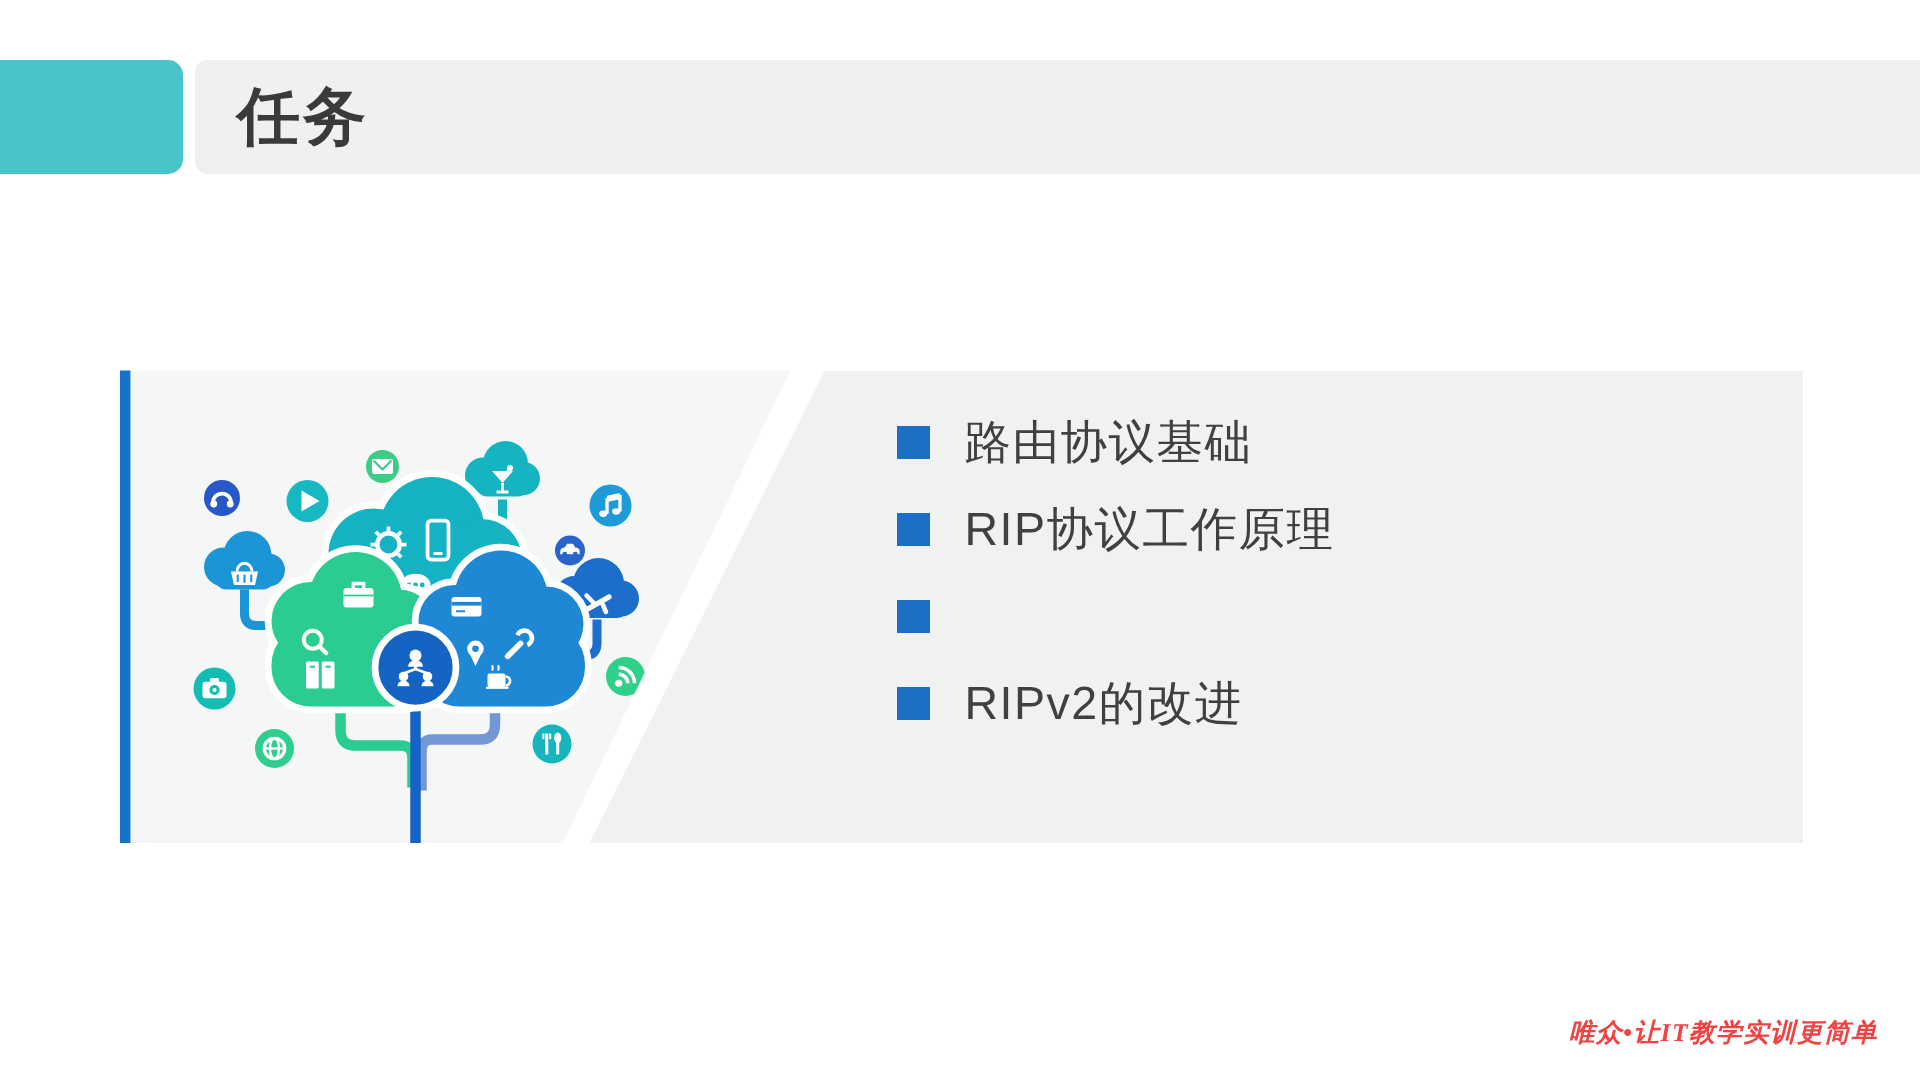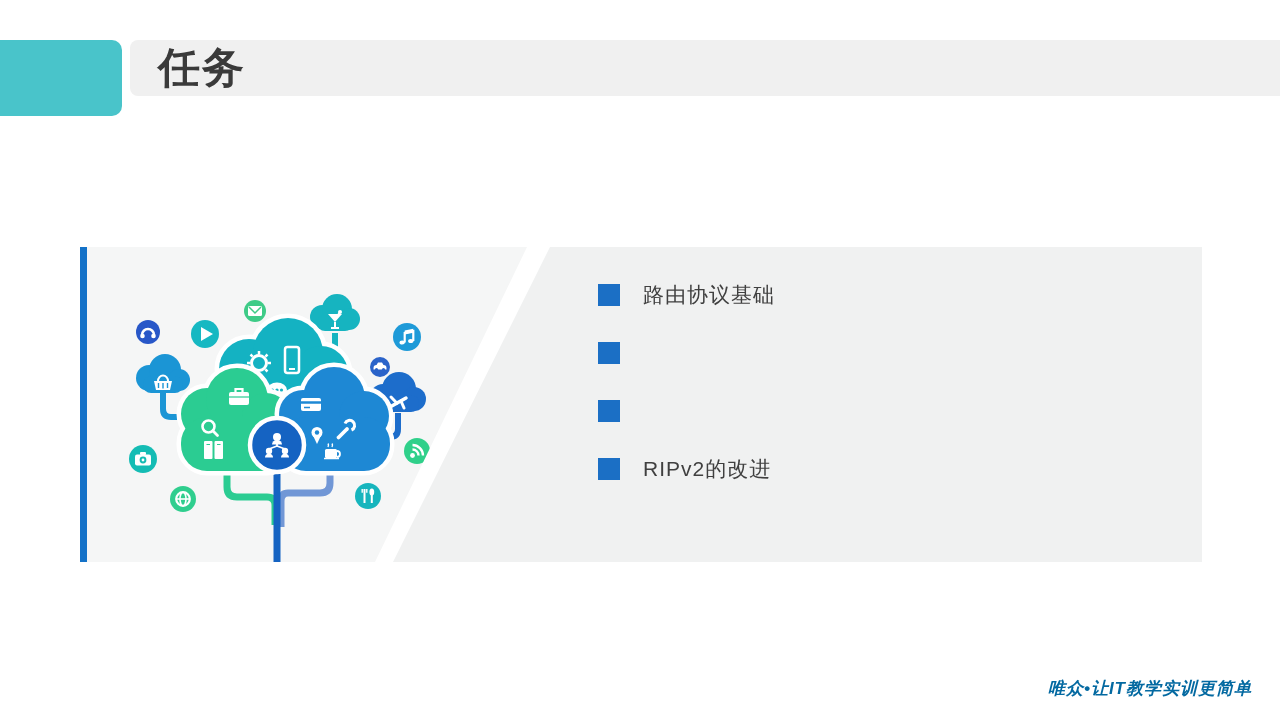--- a/index.html
+++ b/index.html
@@ -7,21 +7,21 @@
     width:1280px;height:720px;position:relative;overflow:hidden;
     background:#ffffff;
     font-family:"Liberation Sans","DejaVu Sans",sans-serif;
   }
   
   .teal-block{
     position:absolute;left:0;top:40px;width:122px;height:76px;
     background:#49c4ca;border-radius:0 10px 10px 0;
   }
   .header-bar{
-    position:absolute;left:130px;top:40px;right:0;height:56px;
+    position:absolute;left:130px;top:40px;right:0;height:76px;
     background:#f0f0f0;border-radius:8px 0 0 8px;
     display:flex;align-items:center;
   }
   .page-title{
     margin-left:28px;font-size:42px;font-weight:bold;color:#3a3a3a;
     letter-spacing:2px;
   }
   
   .content-box{position:absolute;left:80px;top:247px;width:1122px;height:315px;}
   .accent-bar{position:absolute;left:0;top:0;width:7px;height:315px;background:#1472c8;}
@@ -31,26 +31,26 @@
   }
   .list-panel{
     position:absolute;left:313px;top:0;width:809px;height:315px;background:#f0f1f1;
     clip-path:polygon(157px 0,809px 0,809px 315px,0 315px);
   }
   .topic-list{
     position:absolute;left:518px;top:19px;margin:0;padding:0;list-style:none;
   }
   .topic-item{height:58px;display:flex;align-items:center;}
   .bullet-square{width:22px;height:22px;background:#1b6fc5;flex:0 0 22px;}
-  .topic-label{margin-left:23px;font-size:21px;color:#404040;letter-spacing:1px;white-space:nowrap;}
+  .topic-label{margin-left:23px;font-size:31px;color:#404040;letter-spacing:1px;white-space:nowrap;}
   
   .footer-tagline{
     position:absolute;right:28px;bottom:20px;
-    font-family:Liberation Sans, sans-serif;font-style:italic;font-weight:bold;
-    font-size:17px;color:#0369a1;letter-spacing:1px;
+    font-family:Liberation Serif, serif;font-style:italic;font-weight:bold;
+    font-size:17px;color:#ef4444;letter-spacing:1px;
   }
   svg{display:block;}
 </style>
 </head>
 <body>
 
 <div class="teal-block"></div>
 <div class="header-bar">
   <div class="page-title">任务</div>
 </div>
@@ -279,20 +279,21 @@
 
   <div class="list-panel"></div>
 
   <ul class="topic-list">
     <li class="topic-item">
       <span class="bullet-square"></span>
       <span class="topic-label">路由协议基础</span>
     </li>
     <li class="topic-item">
       <span class="bullet-square"></span>
+      <span class="topic-label">RIP协议工作原理</span>
     </li>
     <li class="topic-item">
       <span class="bullet-square"></span>
     </li>
     <li class="topic-item">
       <span class="bullet-square"></span>
       <span class="topic-label">RIPv2的改进</span>
     </li>
   </ul>
 </div>

